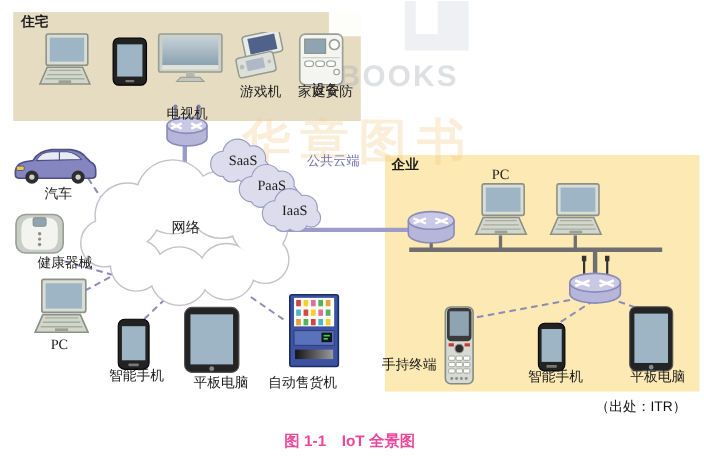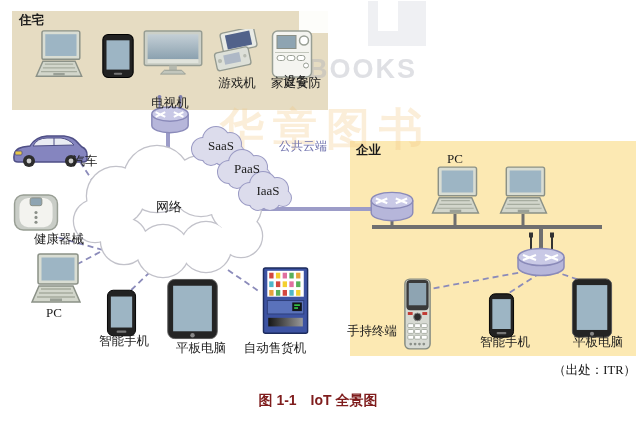--- a/index.html
+++ b/index.html
@@ -14,22 +14,22 @@
   #overlay{position:absolute;left:0;top:0;z-index:3;}
   .wm{position:absolute;z-index:2;pointer-events:none;}
   #wm-cn{left:220px;top:100px;font-size:44px;font-weight:bold;letter-spacing:9px;
          color:rgba(243,198,130,0.30);}
   #wm-books{left:308px;top:54px;font-size:27px;font-weight:bold;letter-spacing:2px;
             color:rgba(170,173,185,0.38);font-family:"Liberation Sans",sans-serif;}
   #wm-logo{left:368px;top:1px;width:58px;height:45px;background:rgba(210,212,220,0.35);}
   #wm-logo-notch{left:378px;top:1px;width:20px;height:30px;background:#fff;}
   #wm-corner{left:299px;top:0px;width:32px;height:33px;background:rgba(255,255,255,0.92);}
   #caption{position:absolute;left:318px;top:392px;transform:translateX(-50%);
-           font-size:14px;font-weight:bold;color:#7f1d1d;white-space:nowrap;z-index:6;text-align:right;}
-  #source{position:absolute;right:4px;top:362px;font-family:Liberation Serif, serif;
+           font-size:14px;font-weight:bold;color:#ec4899;white-space:nowrap;z-index:6;text-align:right;}
+  #source{position:absolute;right:16px;top:362px;font-family:Liberation Sans, sans-serif;
           font-size:12.5px;color:#111;z-index:6;}
   #public-cloud-label{color:#7173ae;font-size:12px;}
 </style>
 </head>
 <body>
 
 <div id="stage">
 
   <div class="box" style="left:12px;top:11px;width:316px;height:99px;background:#e6dcc2;"></div>
   <div class="box" style="left:350px;top:141px;width:286px;height:215px;background:#fce9b3;"></div>
@@ -342,21 +342,21 @@
       <circle cx="22" cy="59" r="2.2" fill="#888"></circle>
     </svg>
   </div>
 
   <div class="lbl" style="left:19px;top:14px;font-weight:bold;">住宅</div>
   <div class="lbl ctr" style="left:170px;top:77px;margin-top:20px;">电视机</div>
   <div class="lbl ctr" style="left:237px;top:77px;">游戏机</div>
   <div class="lbl ctr" style="left:296px;top:77px;">家庭安防</div>
   <div class="lbl ctr" style="left:296px;top:75px;">设备</div>
 
-  <div class="lbl ctr" style="left:53px;top:155px;margin-left:32px;">汽车</div>
+  <div class="lbl ctr" style="left:53px;top:170px;">汽车</div>
   <div class="lbl ctr" style="left:35px;top:233px;margin-left:24px;">健康器械</div>
   <div class="lbl ctr serif" style="left:54px;top:306px;">PC</div>
 
   <div class="lbl ctr" style="left:169px;top:200px;font-size:13px;z-index:4;">网络</div>
   <div class="lbl ctr serif" style="left:221px;top:139px;z-index:4;">SaaS</div>
   <div class="lbl ctr serif" style="left:247px;top:162px;z-index:4;">PaaS</div>
   <div class="lbl ctr serif" style="left:268px;top:184px;z-index:4;">IaaS</div>
   <div class="lbl ctr" id="public-cloud-label" style="left:303px;top:140px;">公共云端</div>
 
   <div class="lbl ctr" style="left:124px;top:335px;">智能手机</div>

